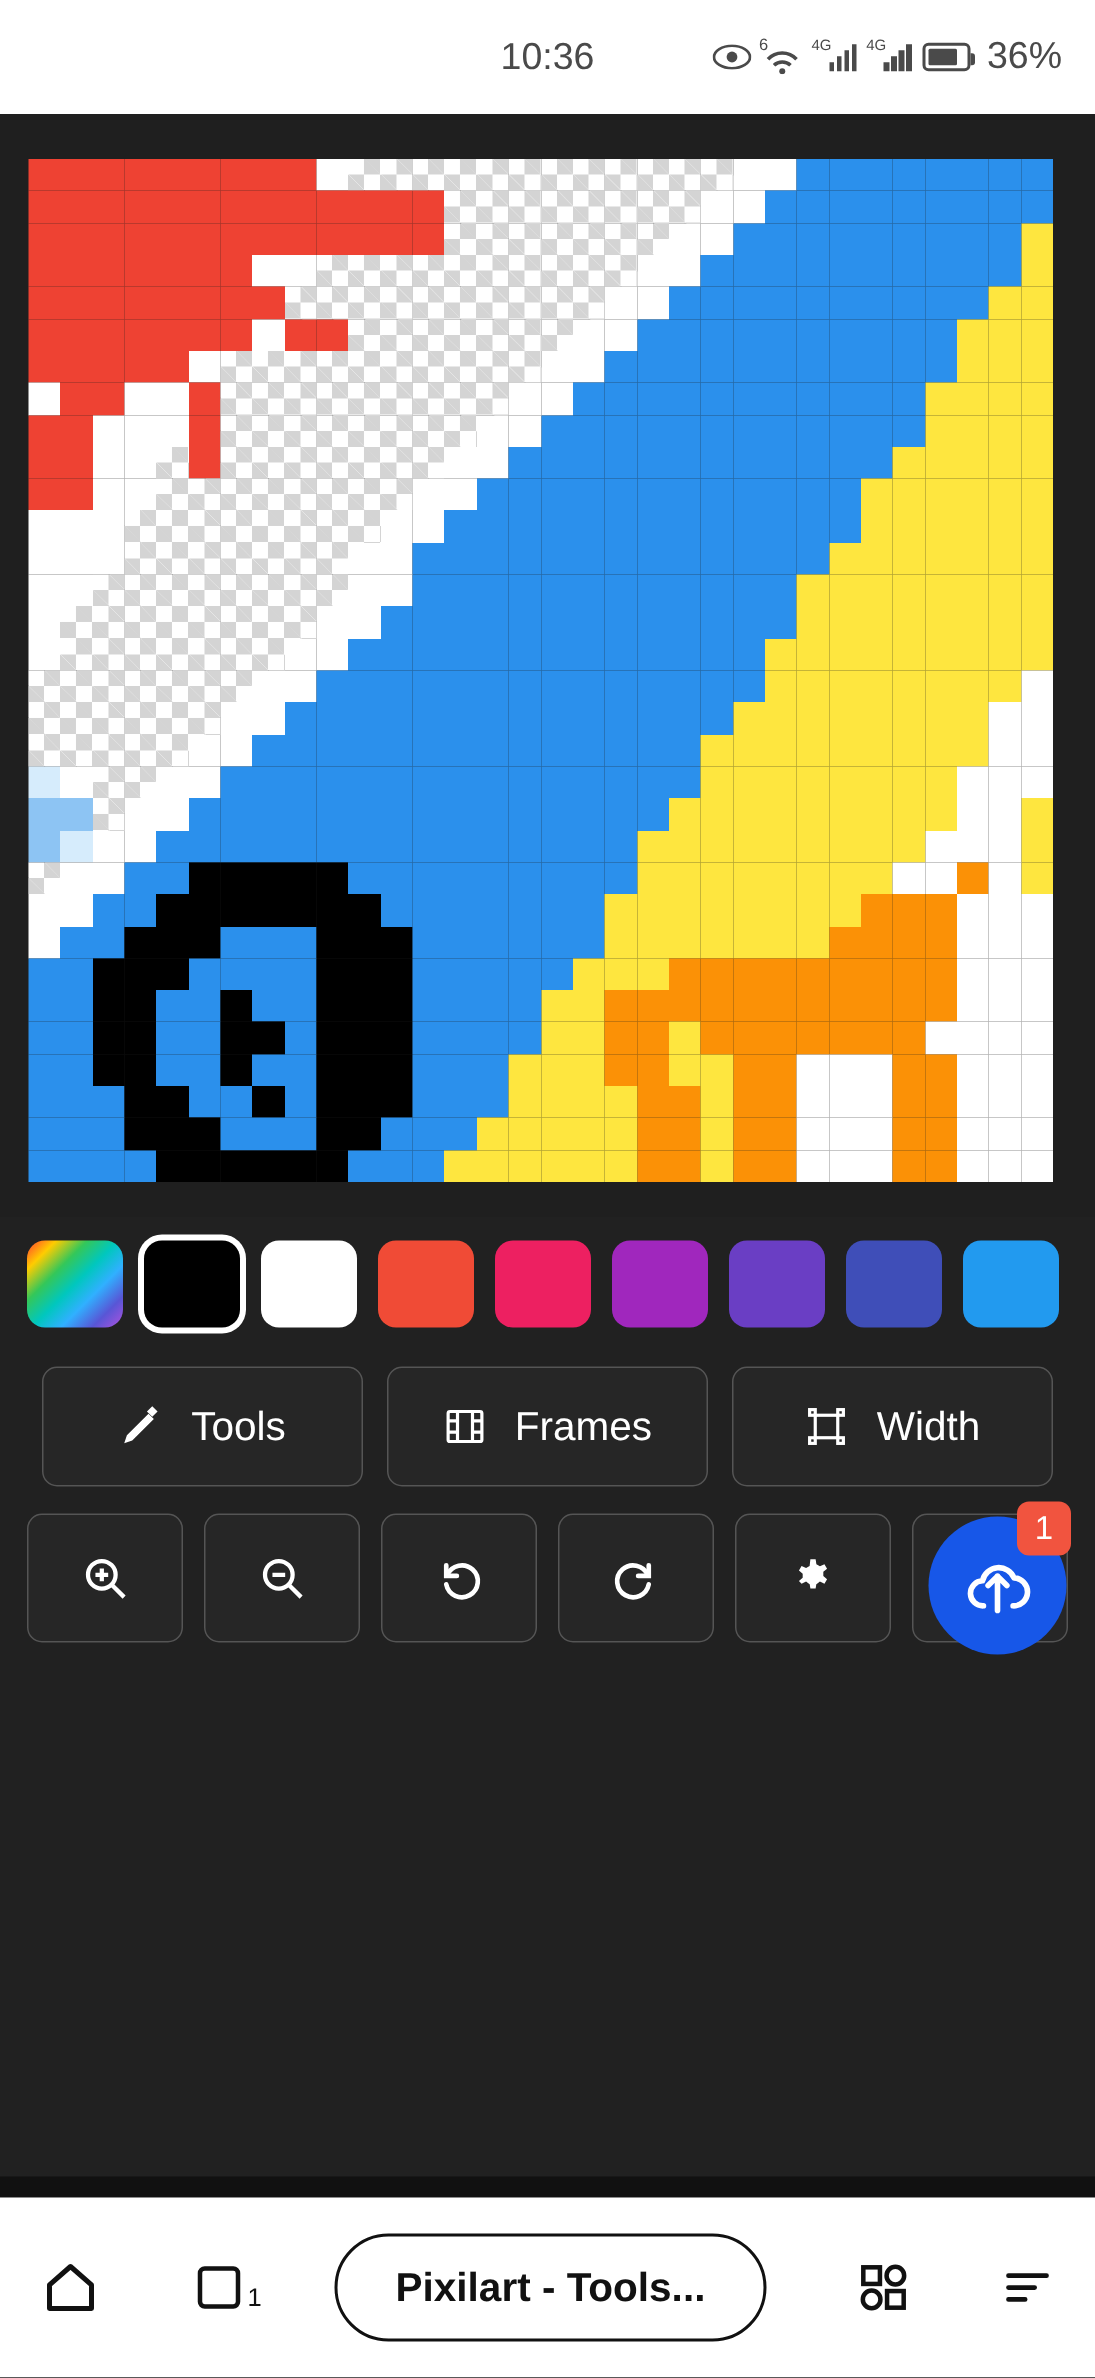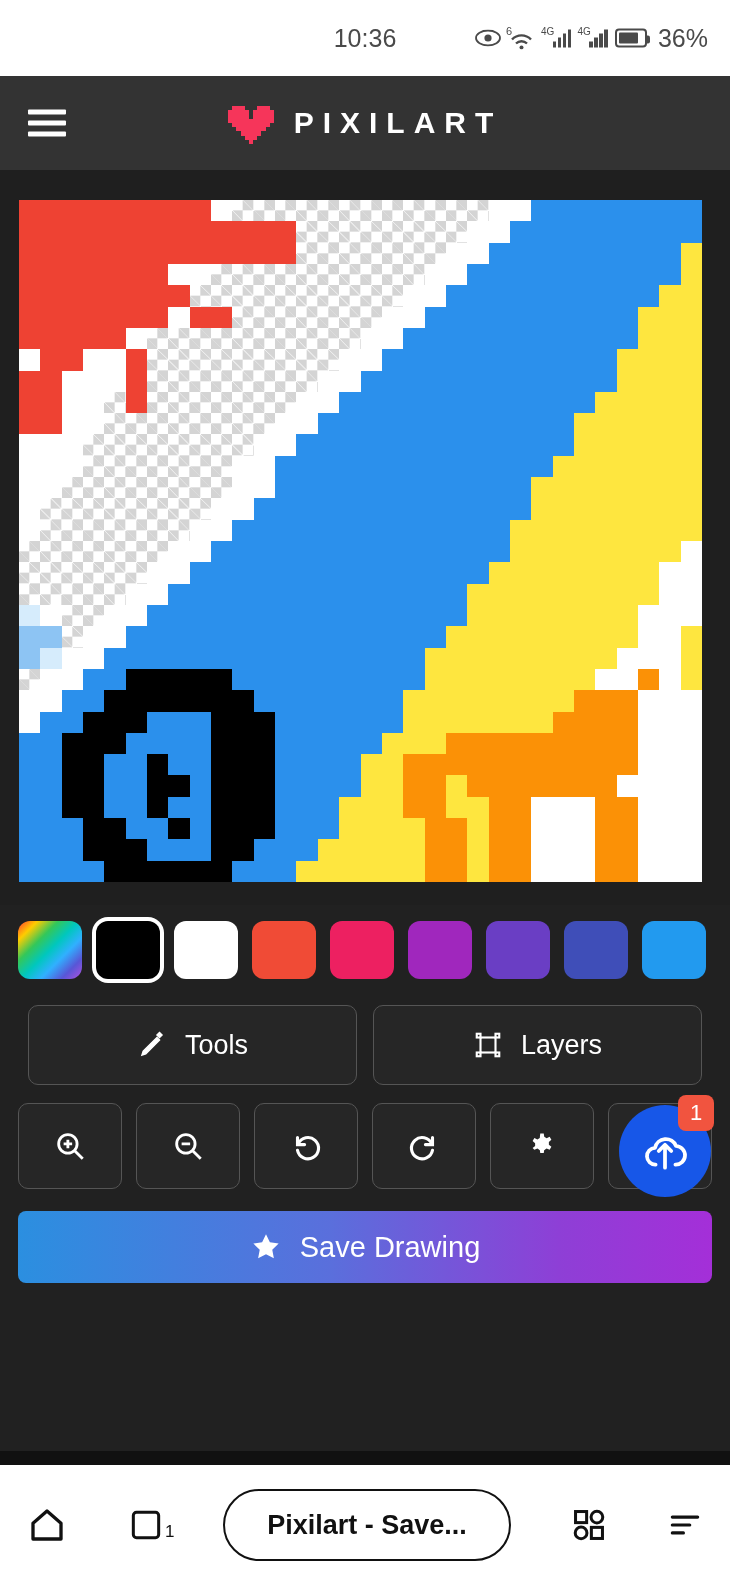--- a/index.html
+++ b/index.html
@@ -154,44 +154,20 @@
             <i></i>
           </span>
       </span>
       <span class="battery">
           <span></span>
         </span>
       <span class="batt-pct">36%</span>
     </div>
   </div>
 
-  <div class="appheader">
-    <div class="hamburger">
-        <i></i>
-        <i></i>
-        <i></i>
-      </div>
-    <div class="brand">
-      <svg class="heart" viewBox="0 0 11 10" shape-rendering="crispEdges">
-        <g fill="#f6355a">
-          <rect x="1" y="1" width="3" height="1"></rect>
-            <rect x="7" y="1" width="3" height="1"></rect>
-          <rect x="0" y="2" width="5" height="2"></rect>
-            <rect x="6" y="2" width="5" height="2"></rect>
-          <rect x="0" y="4" width="11" height="1"></rect>
-          <rect x="1" y="5" width="9" height="1"></rect>
-          <rect x="2" y="6" width="7" height="1"></rect>
-          <rect x="3" y="7" width="5" height="1"></rect>
-          <rect x="4" y="8" width="3" height="1"></rect>
-          <rect x="5" y="9" width="1" height="1"></rect>
-        </g>
-      </svg>
-      <div class="brandname">PIXILART</div>
-    </div>
-  </div>
 
   <div class="canvasarea">
     <div class="pixelcanvas" id="pixelcanvas">
         <div style="background: rgb(238, 66, 51);"></div>
         <div style="background: rgb(238, 66, 51);"></div>
         <div style="background: rgb(238, 66, 51);"></div>
         <div style="background: rgb(238, 66, 51);"></div>
         <div style="background: rgb(238, 66, 51);"></div>
         <div style="background: rgb(238, 66, 51);"></div>
         <div style="background: rgb(238, 66, 51);"></div>
@@ -1230,27 +1206,34 @@
   <div class="toolrow">
     <div class="toolbtn">
       <svg width="30" height="30" viewBox="0 0 24 24">
         <path d="M4 20l3-1 11-11-2-2L5 17l-1 3z" fill="#fff" stroke="#fff" stroke-width="1.2"></path>
         <path d="M16 4l2-2 2 2-2 2z" fill="#fff" stroke="#fff" stroke-width="1.2"></path>
       </svg>
       <span class="lbl">Tools</span>
     </div>
     <div class="toolbtn">
       <svg width="30" height="30" viewBox="0 0 24 24">
+        <rect x="3" y="4" width="18" height="16" rx="1"></rect>
+          <path d="M8 4v16M16 4v16M3 9h5M3 15h5M16 9h5M16 15h5"></path>
+      </svg>
+      <span class="lbl">Frames</span>
+    </div>
+    <div class="toolbtn">
+      <svg width="30" height="30" viewBox="0 0 24 24">
         <rect x="6" y="6" width="12" height="12"></rect>
         <rect x="3" y="3" width="3" height="3"></rect>
           <rect x="18" y="3" width="3" height="3"></rect>
         <rect x="3" y="18" width="3" height="3"></rect>
           <rect x="18" y="18" width="3" height="3"></rect>
       </svg>
-      <span class="lbl">Layers</span>
+      <span class="lbl">Width</span>
     </div>
   </div>
 
   <div class="iconrow">
     <div class="iconbtn">
       <svg width="34" height="34" viewBox="0 0 24 24" fill="none" stroke="#fff" stroke-width="2">
         <circle cx="10.5" cy="10.5" r="6.5"></circle>
           <path d="M15.5 15.5L21 21M10.5 7.5v6M7.5 10.5h6"></path>
       </svg>
     </div>
@@ -1281,44 +1264,36 @@
     <div class="iconbtn"></div>
     <div class="fab">
       <svg width="50" height="50" viewBox="0 0 24 24" fill="none" stroke="#fff" stroke-width="1.8" stroke-linecap="round" stroke-linejoin="round">
         <path d="M7.5 18.5a4 4 0 01-.3-8 5.3 5.3 0 0110.1-.9 3.7 3.7 0 01-.3 8.9"></path>
         <path d="M12 20V9M12 9l-3 3M12 9l3 3"></path>
       </svg>
       <div class="fab-badge">1</div>
     </div>
   </div>
 
-  <div class="savewrap">
-    <div class="savebtn">
-      <svg width="32" height="32" viewBox="0 0 24 24" fill="#ffffff">
-        <path d="M12 2.5l2.9 6 6.6.9-4.8 4.6 1.2 6.5L12 17.4 6.1 20.5l1.2-6.5L2.5 9.4l6.6-.9z"></path>
-      </svg>
-      <span class="lbl">Save Drawing</span>
-    </div>
-  </div>
 
   <div class="blackgap"></div>
   <div class="browserbar">
     <div class="bb-icon">
       <svg width="42" height="42" viewBox="0 0 24 24" fill="none" stroke="#111" stroke-width="1.9" stroke-linejoin="round">
         <path d="M4 11l8-7 8 7v9H4z"></path>
       </svg>
     </div>
     <div class="bb-icon">
       <svg width="38" height="38" viewBox="0 0 24 24" fill="none" stroke="#111" stroke-width="1.9" stroke-linejoin="round">
         <rect x="4" y="4" width="16" height="16" rx="2"></rect>
       </svg>
       <span class="tabcount">1</span>
     </div>
     <div class="urlpill">
-      <span>Pixilart - Save...</span>
+      <span>Pixilart - Tools...</span>
     </div>
     <div class="bb-icon">
       <svg width="38" height="38" viewBox="0 0 24 24" fill="none" stroke="#111" stroke-width="1.9">
         <rect x="3.5" y="3.5" width="7" height="7"></rect>
           <circle cx="17" cy="7" r="3.7"></circle>
         <circle cx="7" cy="17" r="3.7"></circle>
           <rect x="13.5" y="13.5" width="7" height="7"></rect>
       </svg>
     </div>
     <div class="bb-icon">

